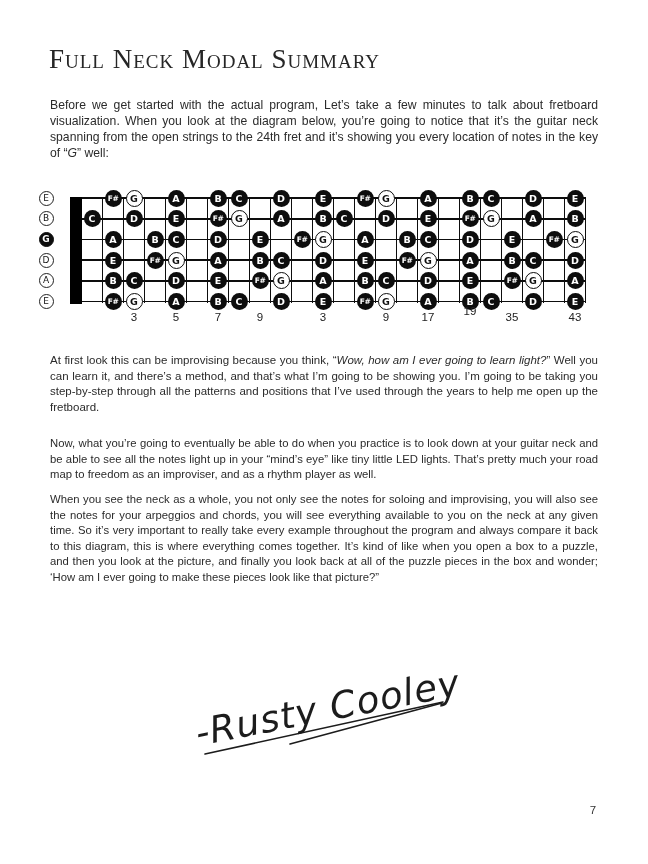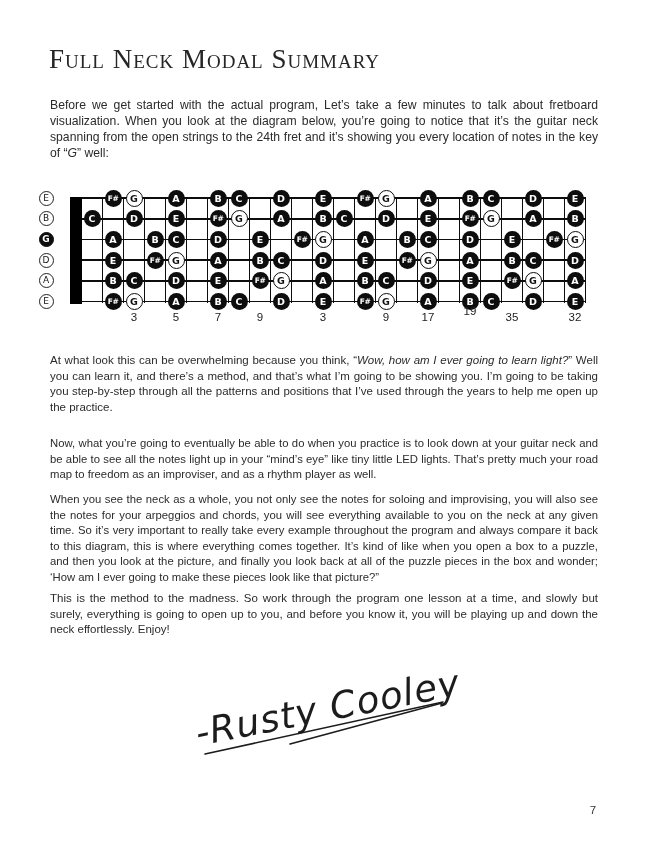--- a/index.html
+++ b/index.html
@@ -169,27 +169,26 @@
       <div class="note" style="left: 566.5px; top: 293.05px;">E</div>
       <div class="fret-num" style="left: 119px; top: 311px;">3</div>
       <div class="fret-num" style="left: 161px; top: 311px;">5</div>
       <div class="fret-num" style="left: 203px; top: 311px;">7</div>
       <div class="fret-num" style="left: 245px; top: 311px;">9</div>
       <div class="fret-num" style="left: 308px; top: 311px;">3</div>
       <div class="fret-num" style="left: 371px; top: 311px;">9</div>
       <div class="fret-num" style="left: 413px; top: 311px;">17</div>
       <div class="fret-num" style="left: 455px; top: 305px;">19</div>
       <div class="fret-num" style="left: 497px; top: 311px;">35</div>
-      <div class="fret-num" style="left: 560px; top: 311px;">32</div>
+      <div class="fret-num" style="left: 560px; top: 311px;">43</div>
     </div>
 
-  <p class="para p2"><span>At what look this can be overwhelming because you think, “</span><em>Wow, how am I ever going to learn light?</em><span>” Well you can learn it, and there’s a method, and that’s what I’m going to be showing you. I’m going to be taking you step-by-step through all the patterns and positions that I’ve used through the years to help me open up the practice.</span></p>
+  <p class="para p2"><span>At first look this can be improvising because you think, “</span><em>Wow, how am I ever going to learn light?</em><span>” Well you can learn it, and there’s a method, and that’s what I’m going to be showing you. I’m going to be taking you step-by-step through all the patterns and positions that I’ve used through the years to help me open up the fretboard.</span></p>
   <p class="para p3"><span>Now, what you’re going to eventually be able to do when you practice is to look down at your guitar neck and be able to see all the notes light up in your “mind’s eye” like tiny little LED lights. That’s pretty much your road map to freedom as an improviser, and as a rhythm player as well.</span></p>
   <p class="para p4"><span>When you see the neck as a whole, you not only see the notes for soloing and improvising, you will also see the notes for your arpeggios and chords, you will see everything available to you on the neck at any given time. So it’s very important to really take every example throughout the program and always compare it back to this diagram, this is where everything comes together. It’s kind of like when you open a box to a puzzle, and then you look at the picture, and finally you look back at all of the puzzle pieces in the box and wonder; ‘How am I ever going to make these pieces look like that picture?”</span></p>
-  <p class="para p5"><span>This is the method to the madness. So work through the program one lesson at a time, and slowly but surely, everything is going to open up to you, and before you know it, you will be playing up and down the neck effortlessly. Enjoy!</span></p>
 
   <svg class="sig-svg" width="330" height="122" viewBox="0 0 330 122">
     <g transform="rotate(-11 30 88)">
       <text x="20" y="88" font-size="37" font-style="italic" font-family="DejaVu Sans, sans-serif" fill="#1c1c1c" letter-spacing="1">-Rusty Cooley</text>
     </g>
     <path d="M 27 98 L 265 46" stroke="#1c1c1c" stroke-width="1.6" fill="none" stroke-linecap="round"></path>
     <path d="M 112 88 L 264 47" stroke="#1c1c1c" stroke-width="1.6" fill="none" stroke-linecap="round"></path>
   </svg>
 
   <div class="pageno">7</div>

